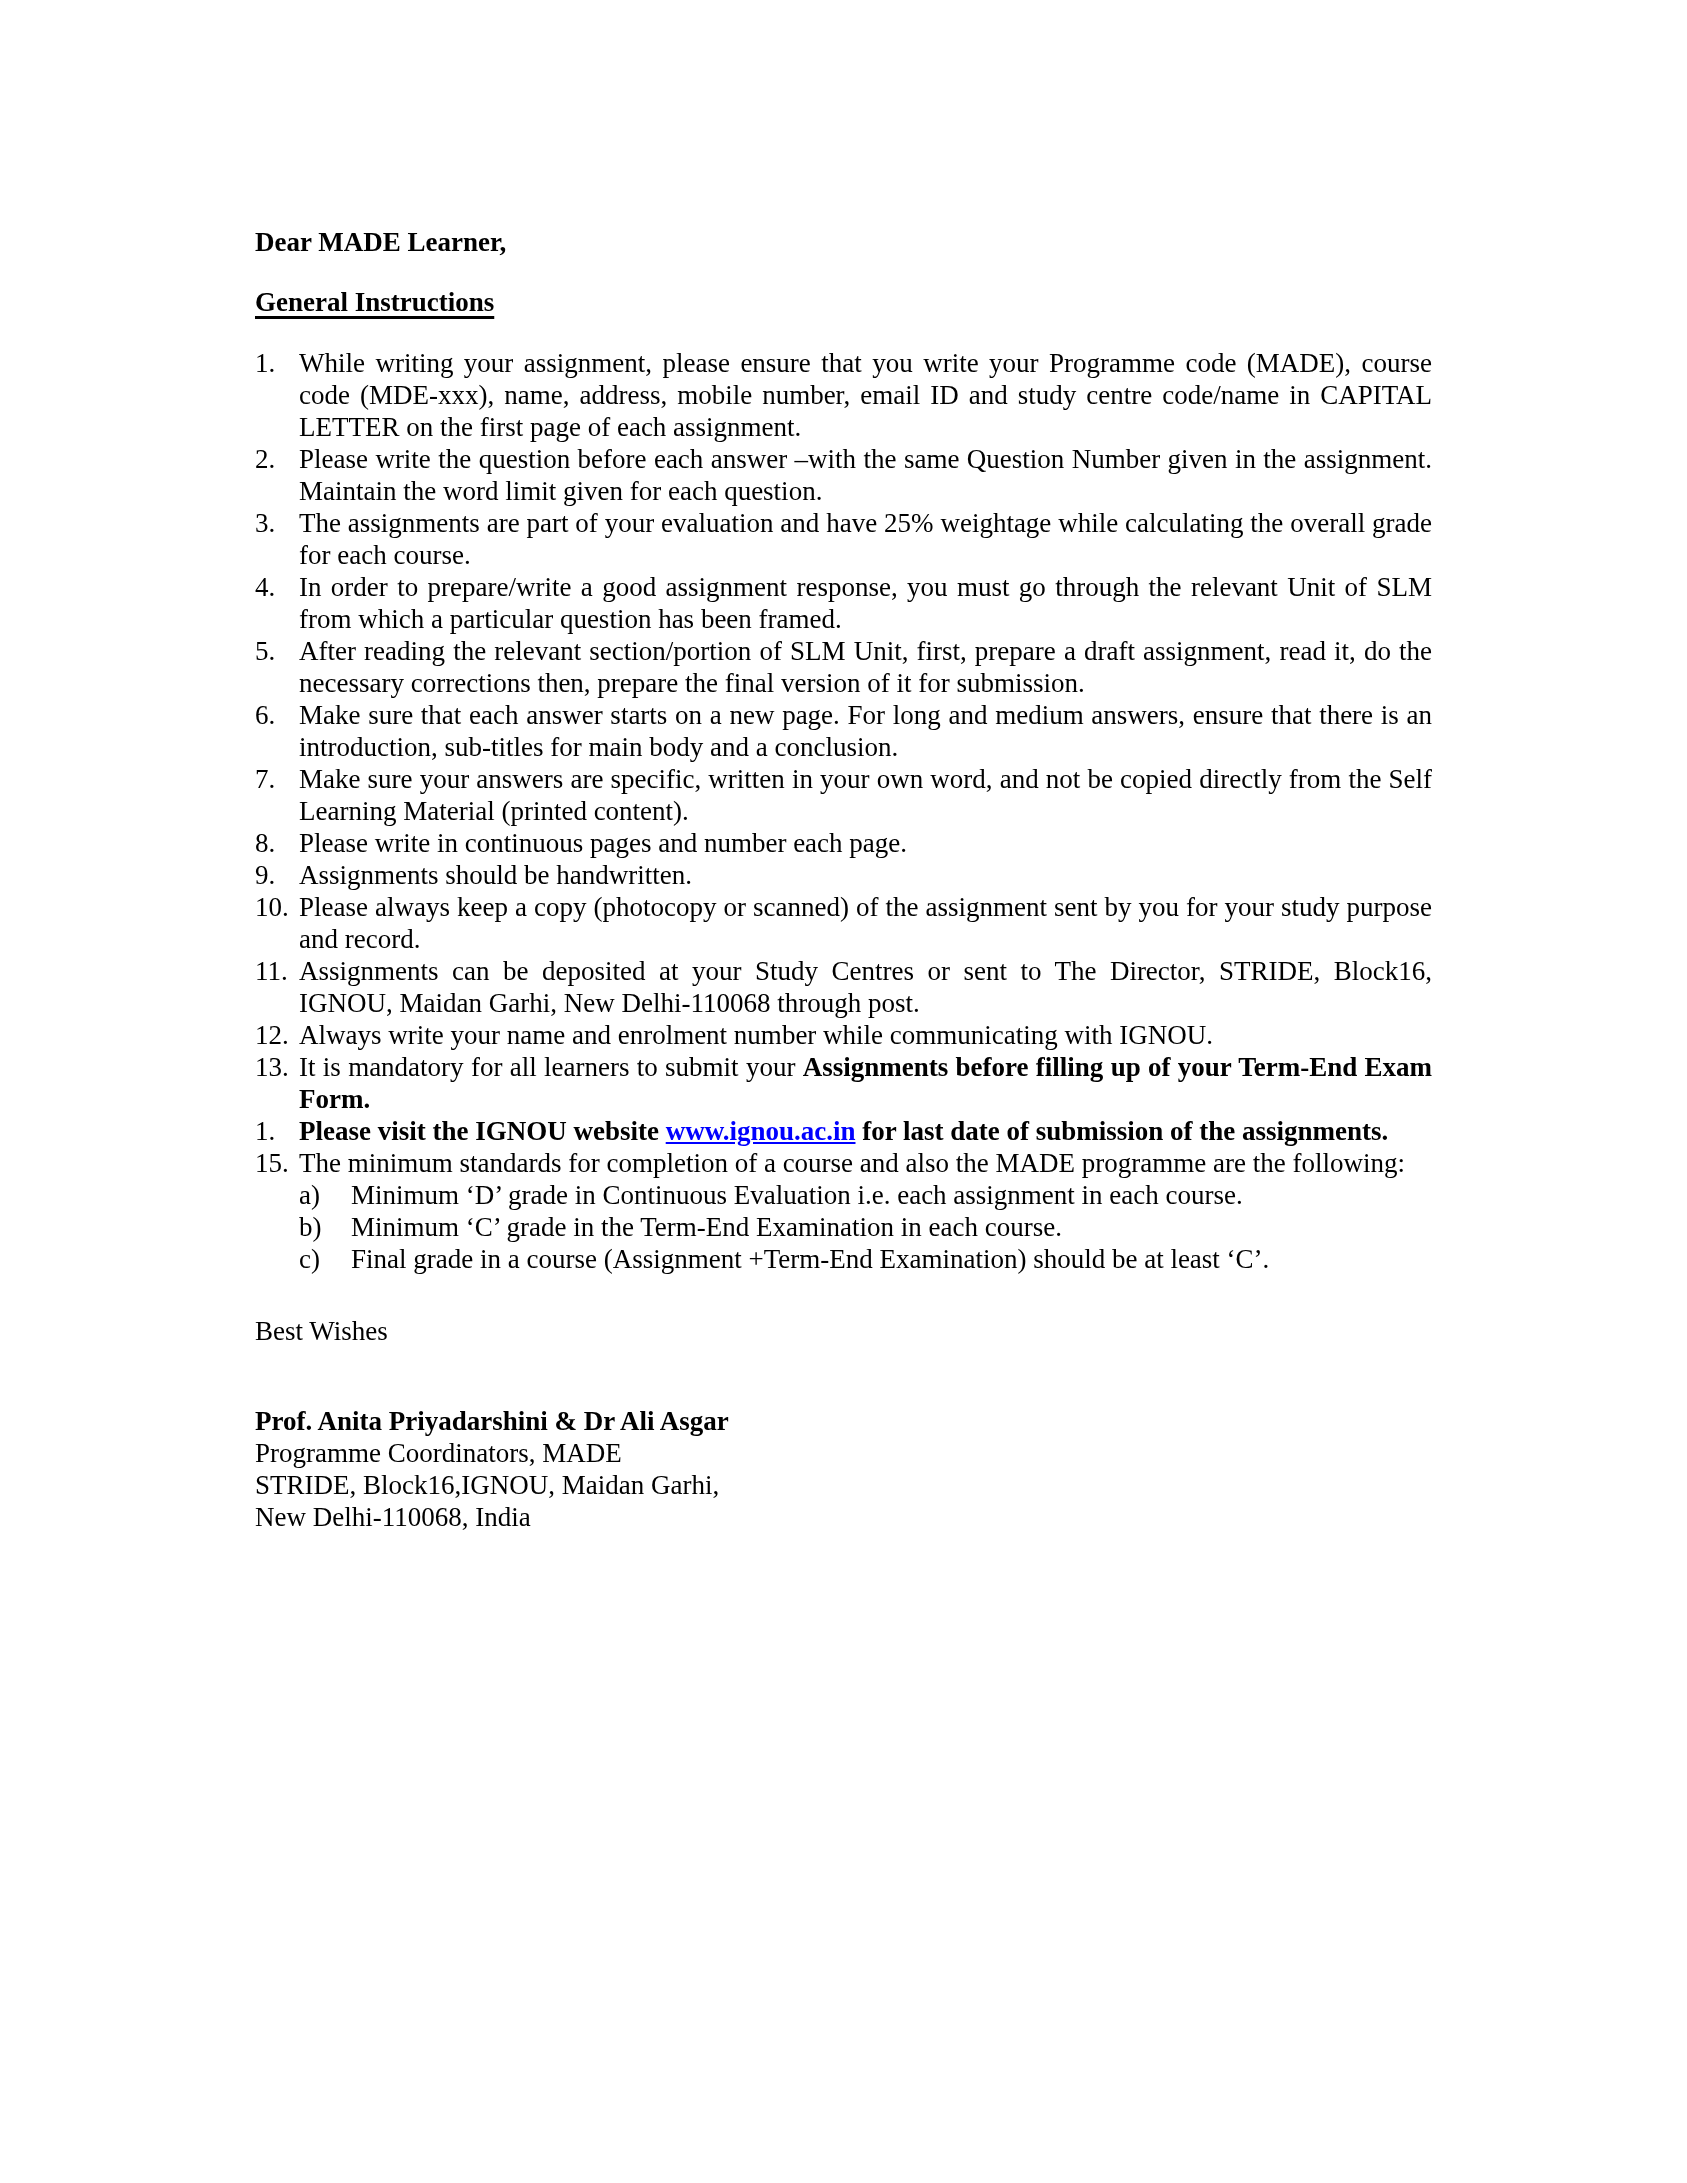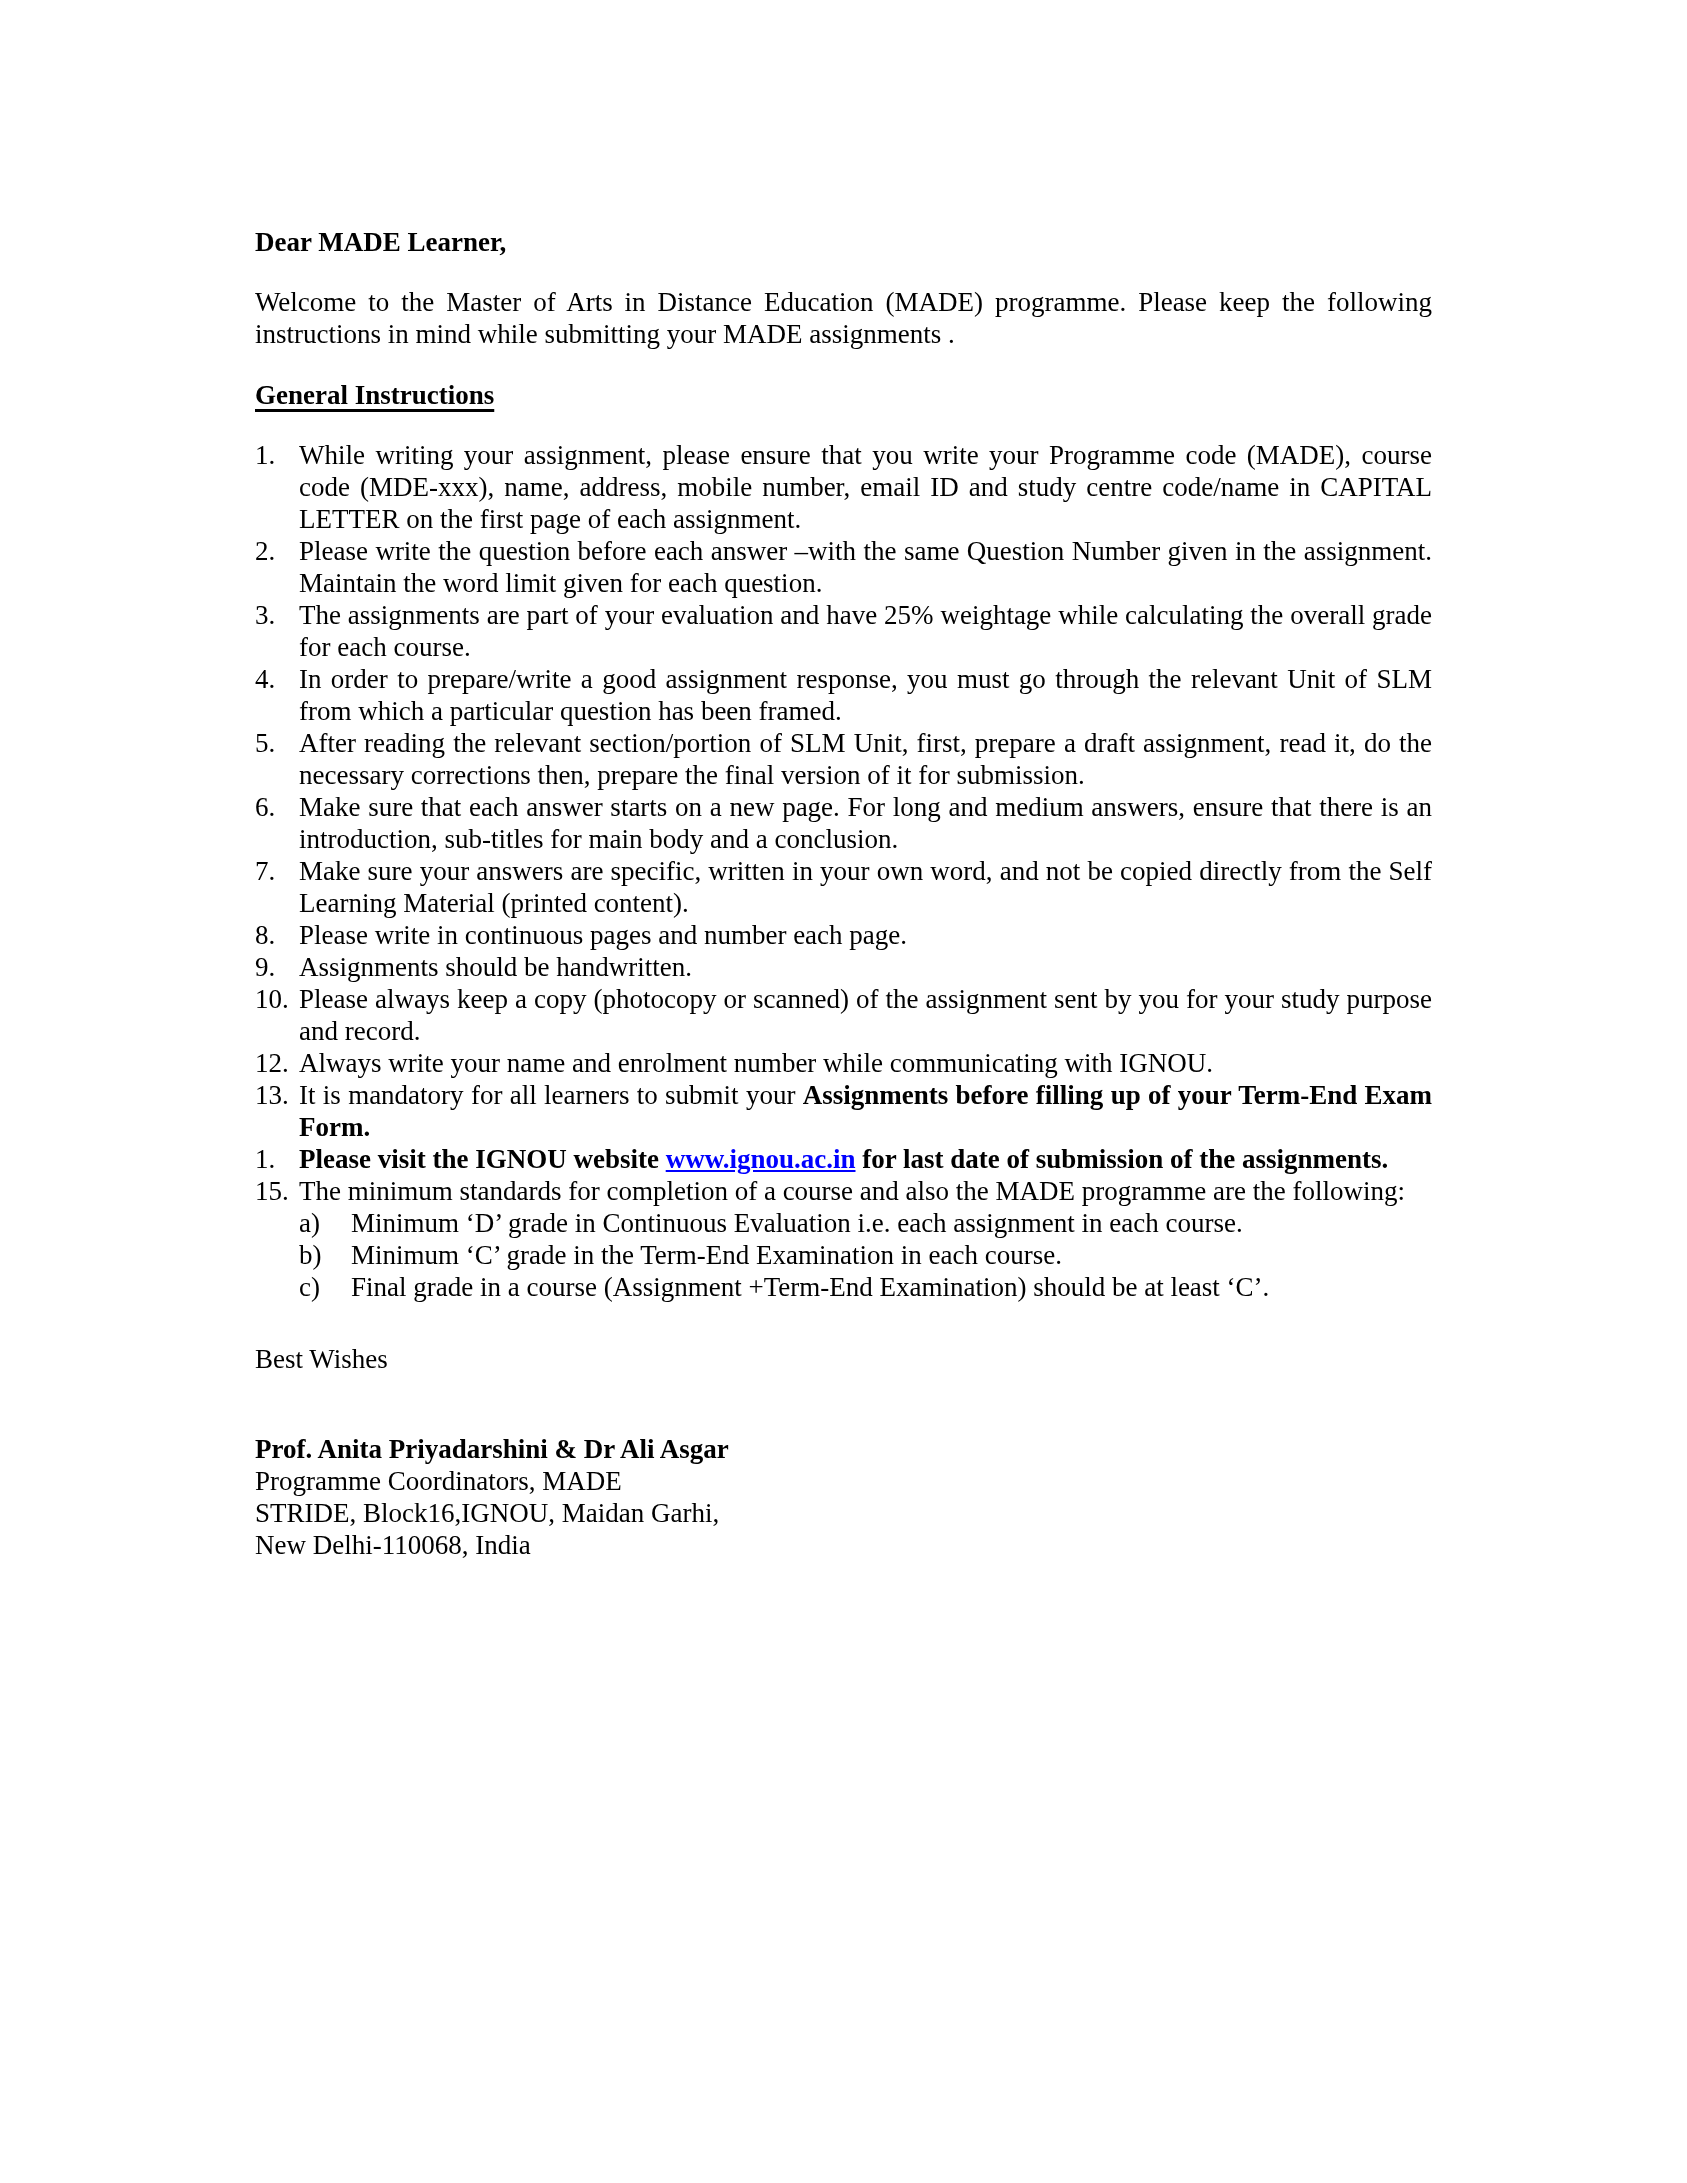--- a/index.html
+++ b/index.html
@@ -43,21 +43,20 @@
   .closing { margin: 40px 0 0 0; }
   .signature { margin-top: 58px; text-align: left; }
 </style>
 </head>
 <body>
 
 <div class="page">
 
   <p class="block bold">Dear MADE Learner,</p>
 
-  <p class="block justify">Welcome to the Master of Arts in Distance Education (MADE) programme. Please keep the following instructions in mind while submitting your MADE assignments .</p>
 
   <p class="heading"><span class="underlined">General Instructions</span></p>
 
   <div class="ilist">
 
     <div class="item">
       <span class="num">1.</span>
       <div class="txt"><span>While writing your assignment, please ensure that you write your Programme code (MADE), course code (MDE-xxx), name, address, mobile number, email ID and study centre code/name in CAPITAL LETTER on the first page of each assignment.</span></div>
     </div>
 
@@ -99,20 +98,24 @@
     <div class="item">
       <span class="num">9.</span>
       <div class="txt"><span>Assignments should be handwritten.</span></div>
     </div>
 
     <div class="item">
       <span class="num">10.</span>
       <div class="txt"><span>Please always keep a copy (photocopy or scanned) of the assignment sent by you for your study purpose and record.</span></div>
     </div>
 
+    <div class="item">
+      <span class="num">11.</span>
+      <div class="txt"><span>Assignments can be deposited at your Study Centres or sent to The Director, STRIDE, Block16, IGNOU, Maidan Garhi, New Delhi-110068 through post.</span></div>
+    </div>
 
     <div class="item">
       <span class="num">12.</span>
       <div class="txt"><span>Always write your name and enrolment number while communicating with IGNOU.</span></div>
     </div>
 
     <div class="item">
       <span class="num">13.</span>
       <div class="txt"><span>It is mandatory for all learners to submit your </span><span class="bold">Assignments before filling up of your Term-End Exam Form.</span></div>
     </div>

